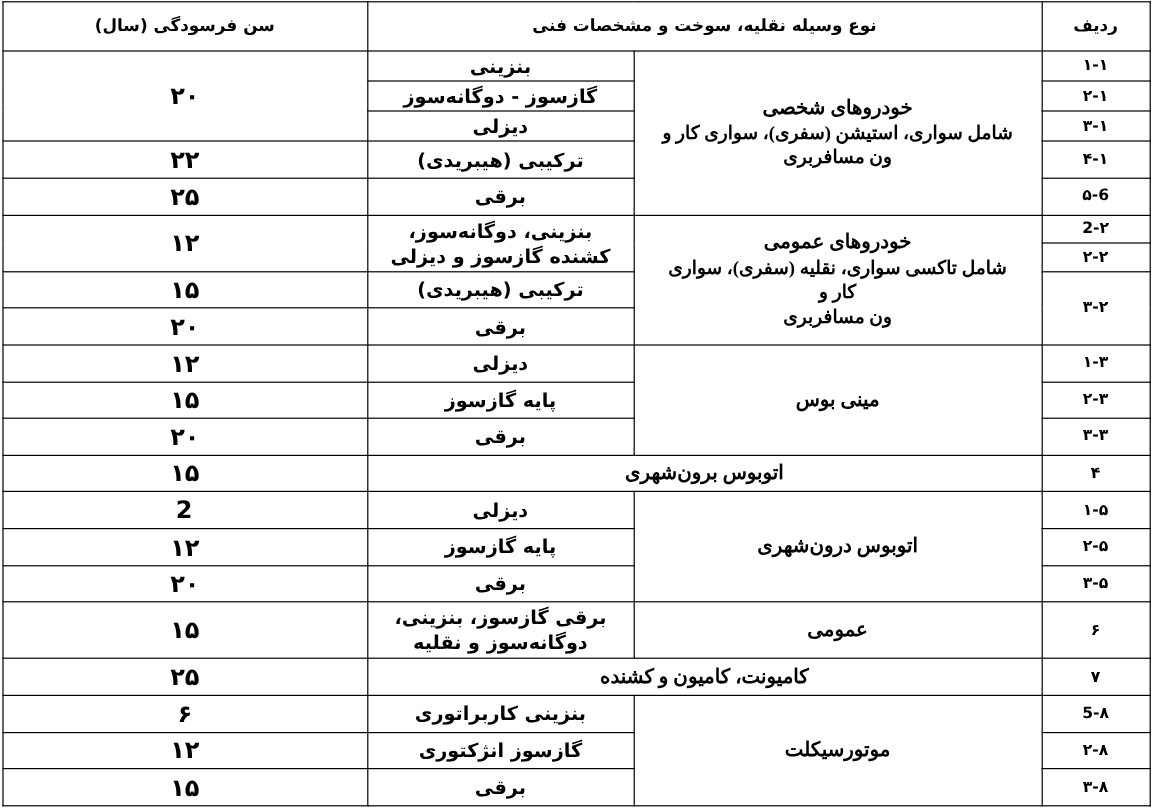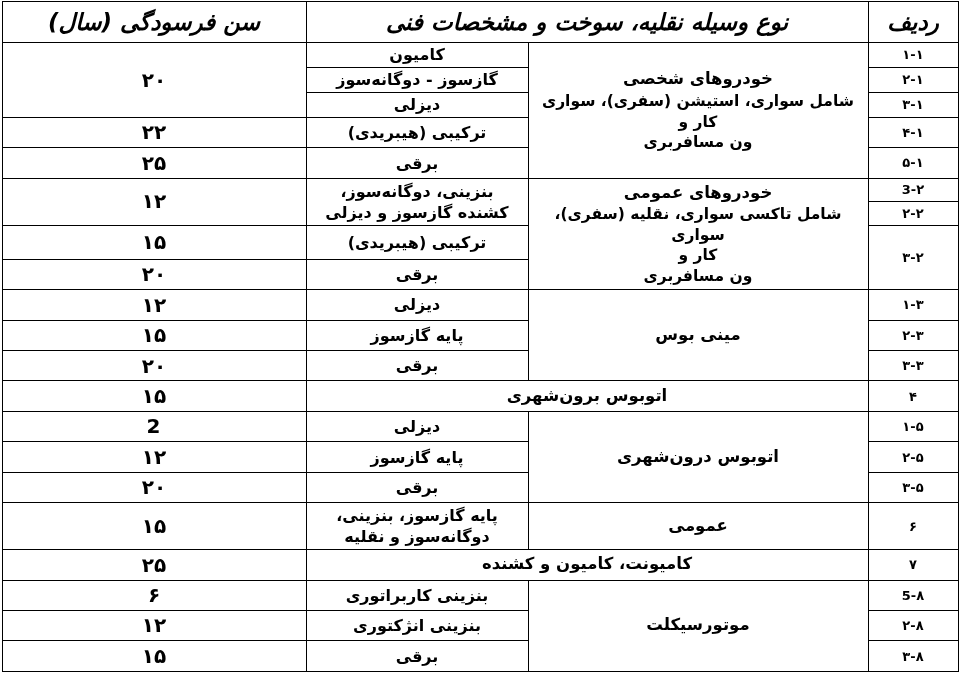--- a/index.html
+++ b/index.html
@@ -40,33 +40,33 @@
     line-height: 1.32;
     color: #000;
   }
   
   col.c-radif   { width: 90px; }
   col.c-vehicle { width: 340px; }
   col.c-fuel    { width: 222px; }
   col.c-age     { width: 304px; }
 
   th.head {
-    font-size: 23px;
+    font-size: 14px;
     font-weight: bold;
     height: 38px;
     letter-spacing: 0;
-    font-style: italic;
   }
   td.radif {
     font-size: 13px;
     letter-spacing: 1px;
   }
   td.vehicle {
     font-size: 16.5px;
     font-weight: bold;
+    font-family: Liberation Serif, serif;
   }
   td.vehicle .sub {
     font-size: 15.5px;
     font-weight: bold;
     display: block;
   }
   td.vehicle .main {
     display: block;
     margin-bottom: 1px;
   }
@@ -103,44 +103,44 @@
 
     <tbody>
 
       <tr>
         <td class="radif">۱-۱</td>
         <td class="vehicle" rowspan="5">
           <span class="main">خودروهای شخصی</span>
           <span class="sub">شامل سواری، استیشن (سفری)، سواری کار و</span>
           <span class="sub">ون مسافربری</span>
         </td>
-        <td class="fuel">کامیون</td>
+        <td class="fuel">بنزینی</td>
         <td class="age" rowspan="3">۲۰</td>
       </tr>
       <tr>
         <td class="radif">۲-۱</td>
         <td class="fuel">گازسوز - دوگانه‌سوز</td>
       </tr>
       <tr>
         <td class="radif">۳-۱</td>
         <td class="fuel">دیزلی</td>
       </tr>
       <tr>
         <td class="radif">۴-۱</td>
         <td class="fuel">ترکیبی (هیبریدی)</td>
         <td class="age">۲۲</td>
       </tr>
       <tr>
-        <td class="radif">۵-۱</td>
+        <td class="radif">۵-6</td>
         <td class="fuel">برقی</td>
         <td class="age">۲۵</td>
       </tr>
 
       <tr>
-        <td class="radif">3-۲</td>
+        <td class="radif">2-۲</td>
         <td class="vehicle" rowspan="4">
           <span class="main">خودروهای عمومی</span>
           <span class="sub">شامل تاکسی سواری، نقلیه (سفری)، سواری</span>
           <span class="sub">کار و</span>
           <span class="sub">ون مسافربری</span>
         </td>
         <td class="fuel" rowspan="2">
           <span>بنزینی، دوگانه‌سوز،</span><br>
           <span>کشنده گازسوز و دیزلی</span>
         </td>
@@ -204,21 +204,21 @@
         <td class="fuel">برقی</td>
         <td class="age">۲۰</td>
       </tr>
 
       <tr>
         <td class="radif">۶</td>
         <td class="vehicle">
           <span class="main">عمومی</span>
         </td>
         <td class="fuel">
-          <span>پایه گازسوز، بنزینی،</span><br>
+          <span>برقی گازسوز، بنزینی،</span><br>
           <span>دوگانه‌سوز و نقلیه</span>
         </td>
         <td class="age">۱۵</td>
       </tr>
 
       <tr>
         <td class="radif">۷</td>
         <td class="vehicle" colspan="2">
           <span class="main">کامیونت، کامیون و کشنده</span>
         </td>
@@ -228,21 +228,21 @@
       <tr>
         <td class="radif">5-۸</td>
         <td class="vehicle" rowspan="3">
           <span class="main">موتورسیکلت</span>
         </td>
         <td class="fuel">بنزینی کاربراتوری</td>
         <td class="age">۶</td>
       </tr>
       <tr>
         <td class="radif">۲-۸</td>
-        <td class="fuel">بنزینی انژکتوری</td>
+        <td class="fuel">گازسوز انژکتوری</td>
         <td class="age">۱۲</td>
       </tr>
       <tr>
         <td class="radif">۳-۸</td>
         <td class="fuel">برقی</td>
         <td class="age">۱۵</td>
       </tr>
 
     </tbody>
   </table>

